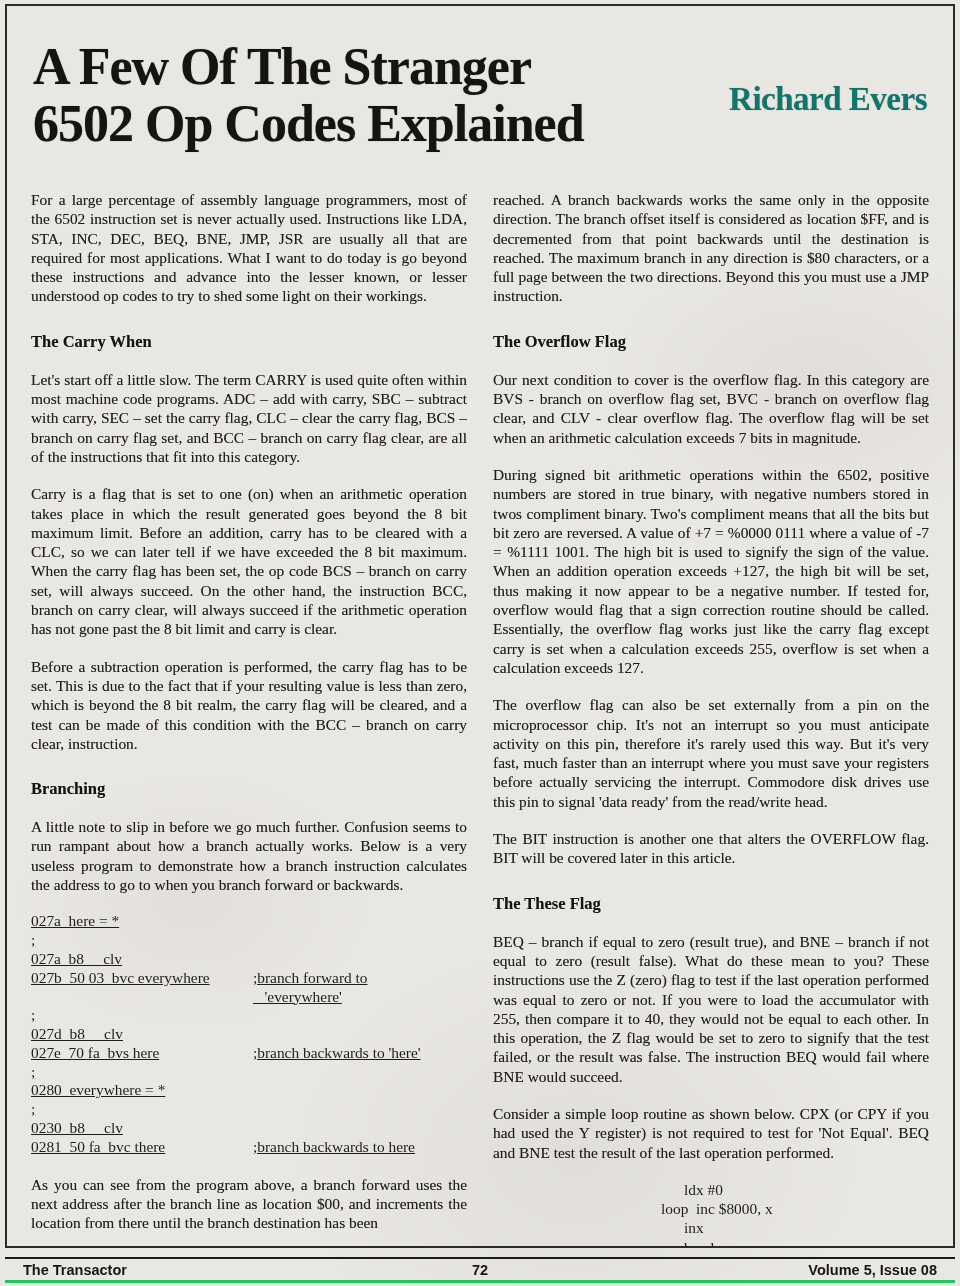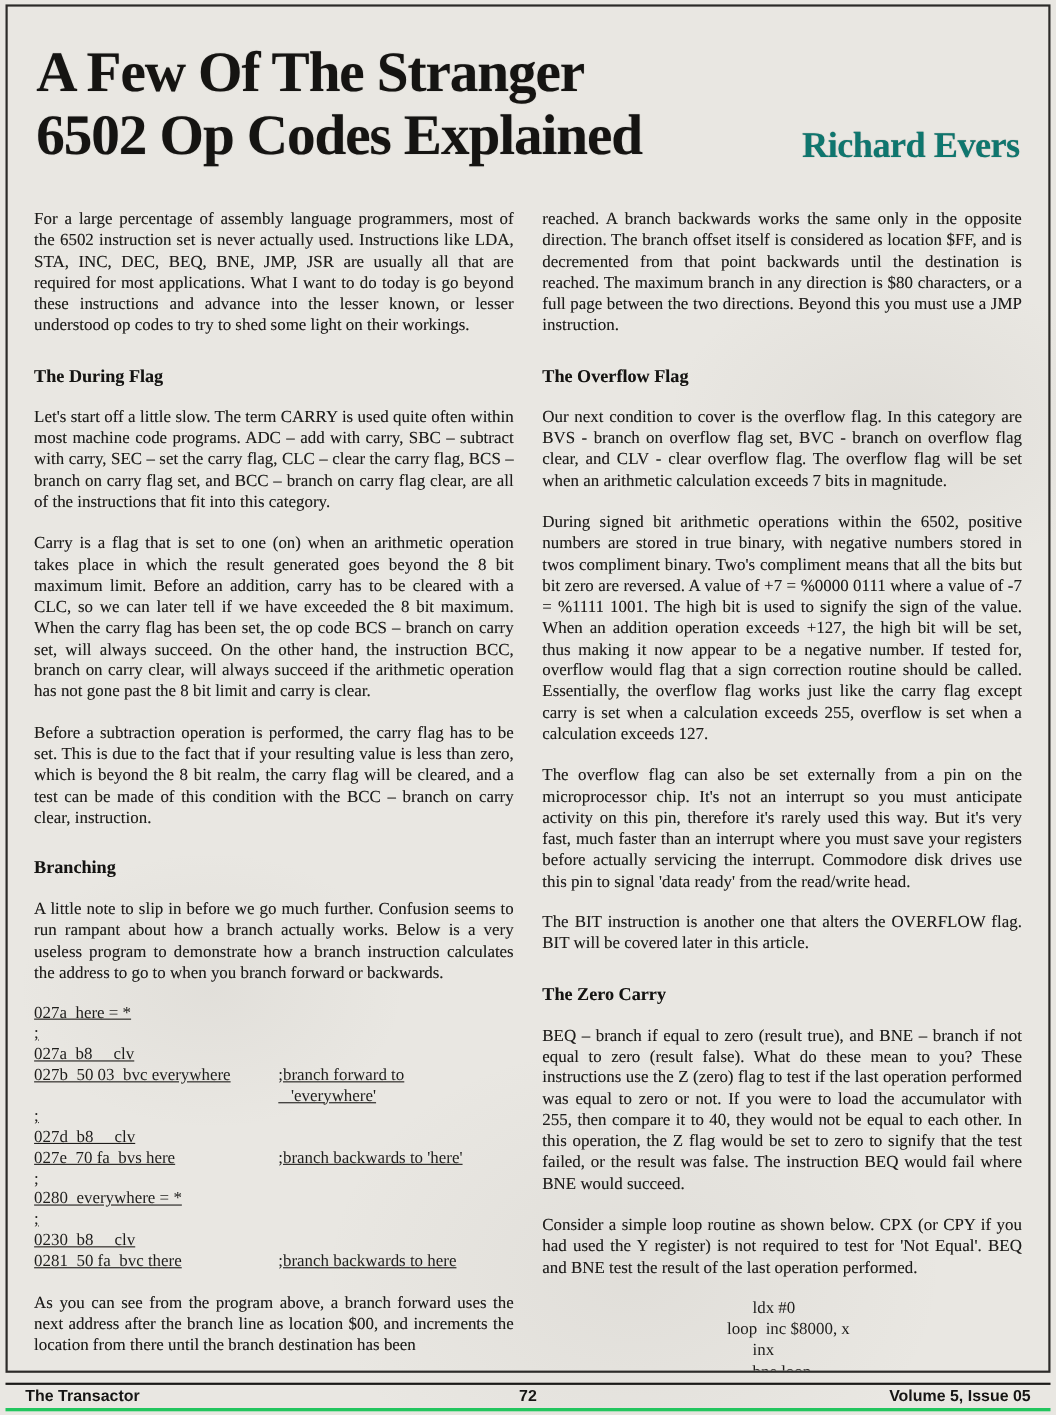--- a/index.html
+++ b/index.html
@@ -17,21 +17,21 @@
     position: relative;
   }
   .frame {
     position: absolute;
     left: 5px; top: 4px;
     width: 950px; height: 1244px;
     border: 2px solid #2c2b29;
     padding: 26px 22px 0 22px;
     overflow: hidden;
   }
-  header { display: flex; justify-content: space-between; align-items: flex-end; padding: 6px 4px 0 4px; }
+  header { display: flex; justify-content: space-between; align-items: center; padding: 6px 4px 0 4px; }
   .title {
     font-size: 52px; line-height: 57px; font-weight: bold;
     letter-spacing: -1px; color: #151412;
     text-shadow: 0 0 1px rgba(20,20,20,0.35);
   }
   .author {
     font-size: 33px; font-weight: bold; color: #0f766e; padding-top: 8px;
     letter-spacing: -0.5px; white-space: nowrap;
     text-shadow: 0 0 1px rgba(20,20,20,0.35);
   }
@@ -77,21 +77,21 @@
     <div class="title">
       <div>A Few Of The Stranger</div>
       <div>6502 Op Codes Explained</div>
     </div>
     <div class="author">Richard Evers</div>
   </header>
 
   <div class="columns">
     <div class="col">
       <p>For a large percentage of assembly language programmers, most of the 6502 instruction set is never actually used. Instructions like LDA, STA, INC, DEC, BEQ, BNE, JMP, JSR are usually all that are required for most applications. What I want to do today is go beyond these instructions and advance into the lesser known, or lesser understood op codes to try to shed some light on their workings.</p>
-      <h3>The During Flag</h3>
+      <h3>The Carry When</h3>
       <p>Let's start off a little slow. The term CARRY is used quite often within most machine code programs. ADC – add with carry, SBC – subtract with carry, SEC – set the carry flag, CLC – clear the carry flag, BCS – branch on carry flag set, and BCC – branch on carry flag clear, are all of the instructions that fit into this category.</p>
       <p>Carry is a flag that is set to one (on) when an arithmetic operation takes place in which the result generated goes beyond the 8 bit maximum limit. Before an addition, carry has to be cleared with a CLC, so we can later tell if we have exceeded the 8 bit maximum. When the carry flag has been set, the op code BCS – branch on carry set, will always succeed. On the other hand, the instruction BCC, branch on carry clear, will always succeed if the arithmetic operation has not gone past the 8 bit limit and carry is clear.</p>
       <p>Before a subtraction operation is performed, the carry flag has to be set. This is due to the fact that if your resulting value is less than zero, which is beyond the 8 bit realm, the carry flag will be cleared, and a test can be made of this condition with the BCC – branch on carry clear, instruction.</p>
       <h3>Branching</h3>
       <p>A little note to slip in before we go much further. Confusion seems to run rampant about how a branch actually works. Below is a very useless program to demonstrate how a branch instruction calculates the address to go to when you branch forward or backwards.</p>
 
       <div class="listing">
         <div class="row">
             <span class="code">027a  here = *</span>
             <span class="comment"></span>
@@ -149,31 +149,31 @@
       <p>As you can see from the program above, a branch forward uses the next address after the branch line as location $00, and increments the location from there until the branch destination has been</p>
     </div>
 
     <div class="col">
       <p>reached. A branch backwards works the same only in the opposite direction. The branch offset itself is considered as location $FF, and is decremented from that point backwards until the destination is reached. The maximum branch in any direction is $80 characters, or a full page between the two directions. Beyond this you must use a JMP instruction.</p>
       <h3>The Overflow Flag</h3>
       <p>Our next condition to cover is the overflow flag. In this category are BVS - branch on overflow flag set, BVC - branch on overflow flag clear, and CLV - clear overflow flag. The overflow flag will be set when an arithmetic calculation exceeds 7 bits in magnitude.</p>
       <p>During signed bit arithmetic operations within the 6502, positive numbers are stored in true binary, with negative numbers stored in twos compliment binary. Two's compliment means that all the bits but bit zero are reversed. A value of +7 = %0000 0111 where a value of -7 = %1111 1001. The high bit is used to signify the sign of the value. When an addition operation exceeds +127, the high bit will be set, thus making it now appear to be a negative number. If tested for, overflow would flag that a sign correction routine should be called. Essentially, the overflow flag works just like the carry flag except carry is set when a calculation exceeds 255, overflow is set when a calculation exceeds 127.</p>
       <p>The overflow flag can also be set externally from a pin on the microprocessor chip. It's not an interrupt so you must anticipate activity on this pin, therefore it's rarely used this way. But it's very fast, much faster than an interrupt where you must save your registers before actually servicing the interrupt. Commodore disk drives use this pin to signal 'data ready' from the read/write head.</p>
       <p>The BIT instruction is another one that alters the OVERFLOW flag. BIT will be covered later in this article.</p>
-      <h3>The Zero Carry</h3>
+      <h3>The These Flag</h3>
       <p>BEQ – branch if equal to zero (result true), and BNE – branch if not equal to zero (result false). What do these mean to you? These instructions use the Z (zero) flag to test if the last operation performed was equal to zero or not. If you were to load the accumulator with 255, then compare it to 40, they would not be equal to each other. In this operation, the Z flag would be set to zero to signify that the test failed, or the result was false. The instruction BEQ would fail where BNE would succeed.</p>
       <p>Consider a simple loop routine as shown below. CPX (or CPY if you had used the Y register) is not required to test for 'Not Equal'. BEQ and BNE test the result of the last operation performed.</p>
 
       <div class="loop-listing">
         <div class="line">      ldx #0</div>
         <div class="line">loop  inc $8000, x</div>
         <div class="line">      inx</div>
         <div class="line">      bne loop</div>
       </div>
     </div>
   </div>
 </div>
 
 <footer>
   <span class="left">The Transactor</span>
   <span class="center">72</span>
-  <span class="right">Volume 5, Issue 05</span>
+  <span class="right">Volume 5, Issue 08</span>
 </footer>
 
 </body></html>

